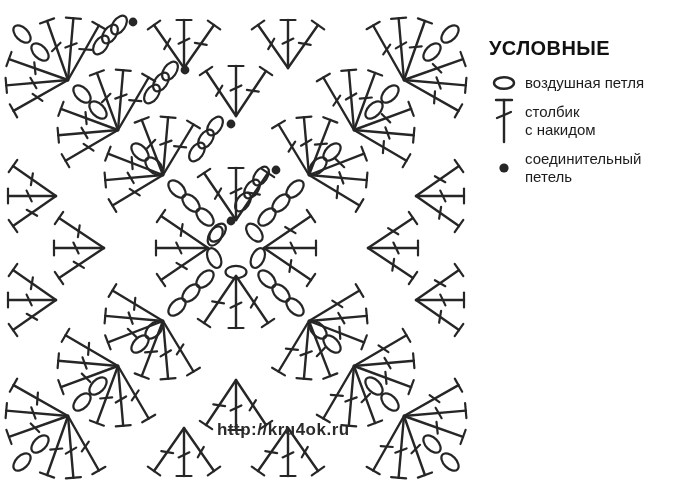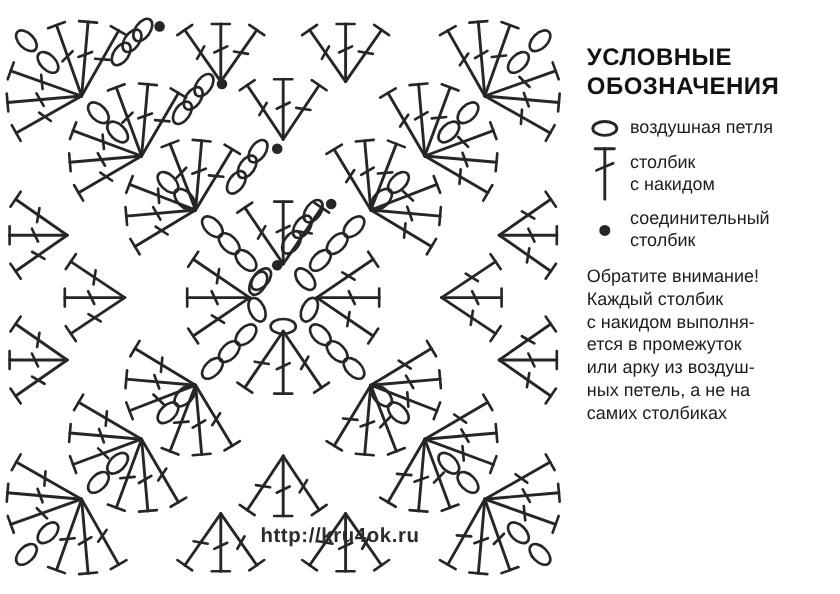--- a/index.html
+++ b/index.html
@@ -1,20 +1,20 @@
 <!DOCTYPE html>
 <html><head>
 <meta charset="utf-8">
 <style>
   html,body{margin:0;padding:0;background:#fff;}
   .page{position:relative;width:700px;height:495px;background:#ffffff;overflow:hidden;
         font-family:"Liberation Sans", sans-serif;}
   #chart{position:absolute;left:0;top:0;}
   .watermark{position:absolute;left:217px;top:420px;font-size:17px;font-weight:600;
-             color:#2b2b2b;letter-spacing:0.5px;z-index:5;margin-top:17px;}
+             color:#2b2b2b;letter-spacing:0.5px;z-index:5;}
   .legend{position:absolute;left:489px;top:36px;width:206px;color:#161616;}
   .legend-title{font-weight:bold;font-size:20px;line-height:24px;letter-spacing:0.4px;color:#111;}
   .legend-items{margin-top:14px;}
   .legend-item{display:flex;gap:6px;align-items:center;}
   .legend-item + .legend-item{margin-top:5px;}
   .sym-cell{width:30px;display:flex;justify-content:center;flex:0 0 30px;}
   .item-label{font-size:15px;line-height:18px;white-space:pre-line;color:#1c1c1c;}
   .note{margin-top:11px;font-size:15px;line-height:19px;white-space:pre-line;color:#1c1c1c;}
 </style>
 </head>
@@ -774,21 +774,20 @@
       <circle cx="231" cy="124" r="4.4" fill="#262626"></circle>
       <circle cx="276" cy="170" r="4.4" fill="#262626"></circle>
       <circle cx="231" cy="221" r="4.4" fill="#262626"></circle>
     </svg>
 
   <div class="watermark">http://kru4ok.ru</div>
 
   <aside class="legend">
     <div class="legend-title">
       <div>УСЛОВНЫЕ</div>
-      <div>ОБОЗНАЧЕНИЯ</div>
     </div>
     <div class="legend-items" id="legend-items">
         <div class="legend-item">
           <span class="sym-cell">
             <svg width="26" height="16">
               <ellipse cx="13" cy="8" rx="10" ry="5.8" fill="none" stroke="#262626" stroke-width="2.4"></ellipse>
             </svg>
           </span>
           <span class="item-label">воздушная петля</span>
         </div>
@@ -803,25 +802,18 @@
           <span class="item-label">столбик
 с накидом</span>
         </div>
         <div class="legend-item">
           <span class="sym-cell">
             <svg width="14" height="14">
               <circle cx="7" cy="7" r="4.6" fill="#262626"></circle>
             </svg>
           </span>
           <span class="item-label">соединительный
-столбик</span>
+петель</span>
         </div>
       </div>
-    <div class="note">Обратите внимание!
-Каждый столбик
-с накидом выполня-
-ется в промежуток
-или арку из воздуш-
-ных петель, а не на
-самих столбиках</div>
   </aside>
 
 </div>
 
 </body></html>

